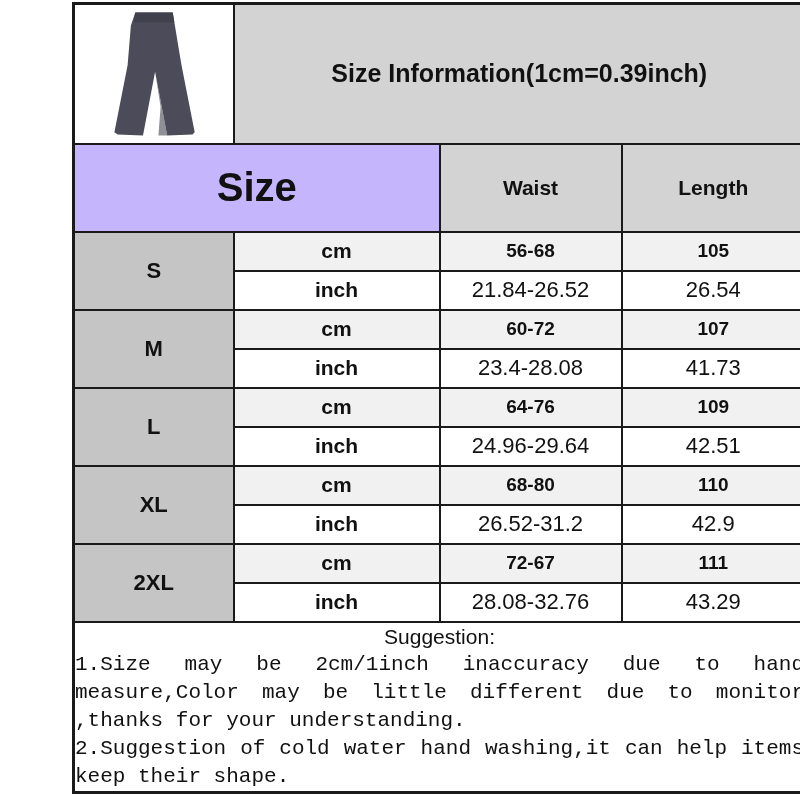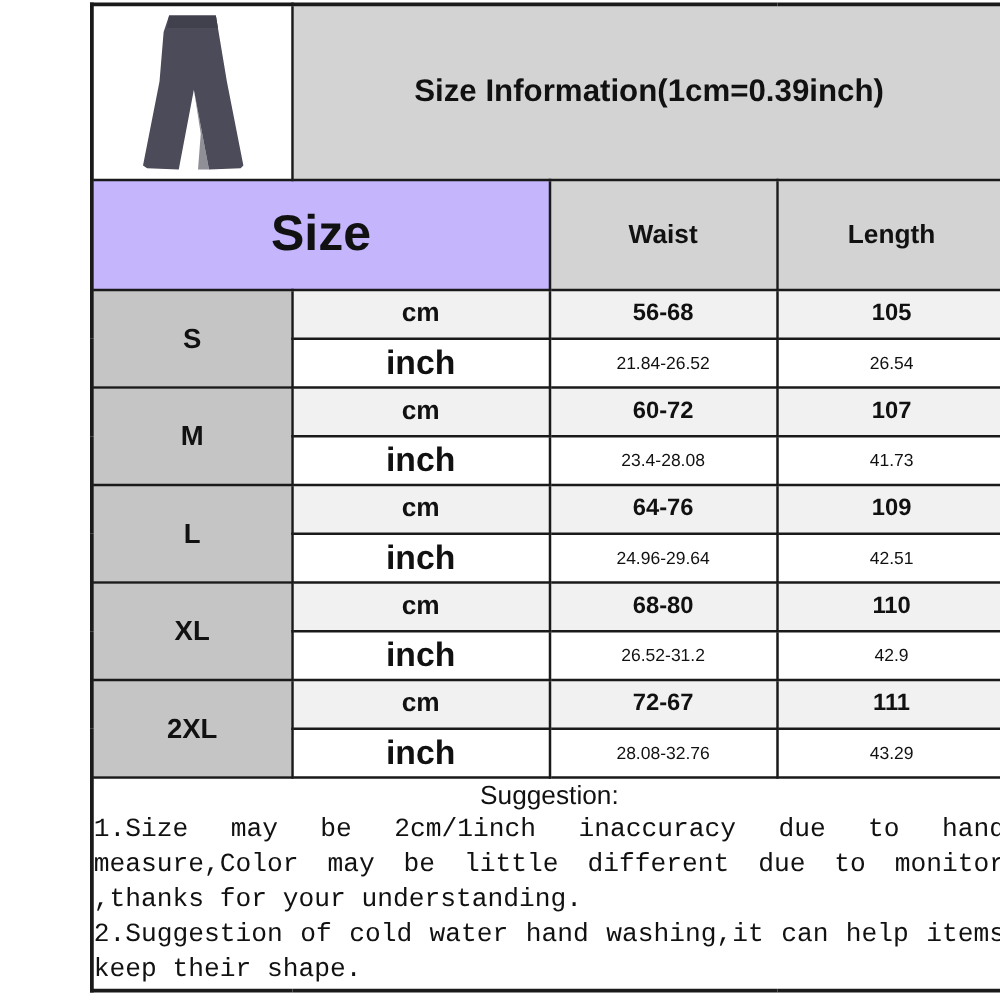--- a/index.html
+++ b/index.html
@@ -72,26 +72,26 @@
     font-size: 21px;
   }
   td.cm-val-cell {
     background: #f1f1f1;
     font-weight: bold;
     font-size: 19px;
   }
   td.inch-cell {
     background: #ffffff;
     font-weight: bold;
-    font-size: 27px;
+    font-size: 21px;
   }
   td.inch-val-cell {
     background: #ffffff;
     font-weight: normal;
-    font-size: 14px;
+    font-size: 22px;
   }
   td.note-cell {
     background: #ffffff;
     text-align: left;
     vertical-align: top;
     padding: 3px 6px 0 5px;
   }
   .note-text {
     font-size: 21px;
     line-height: 28px;

